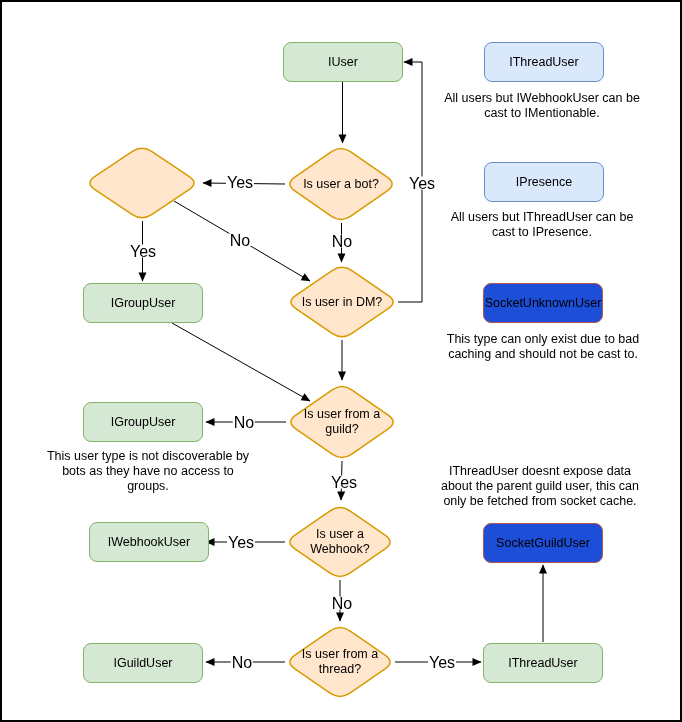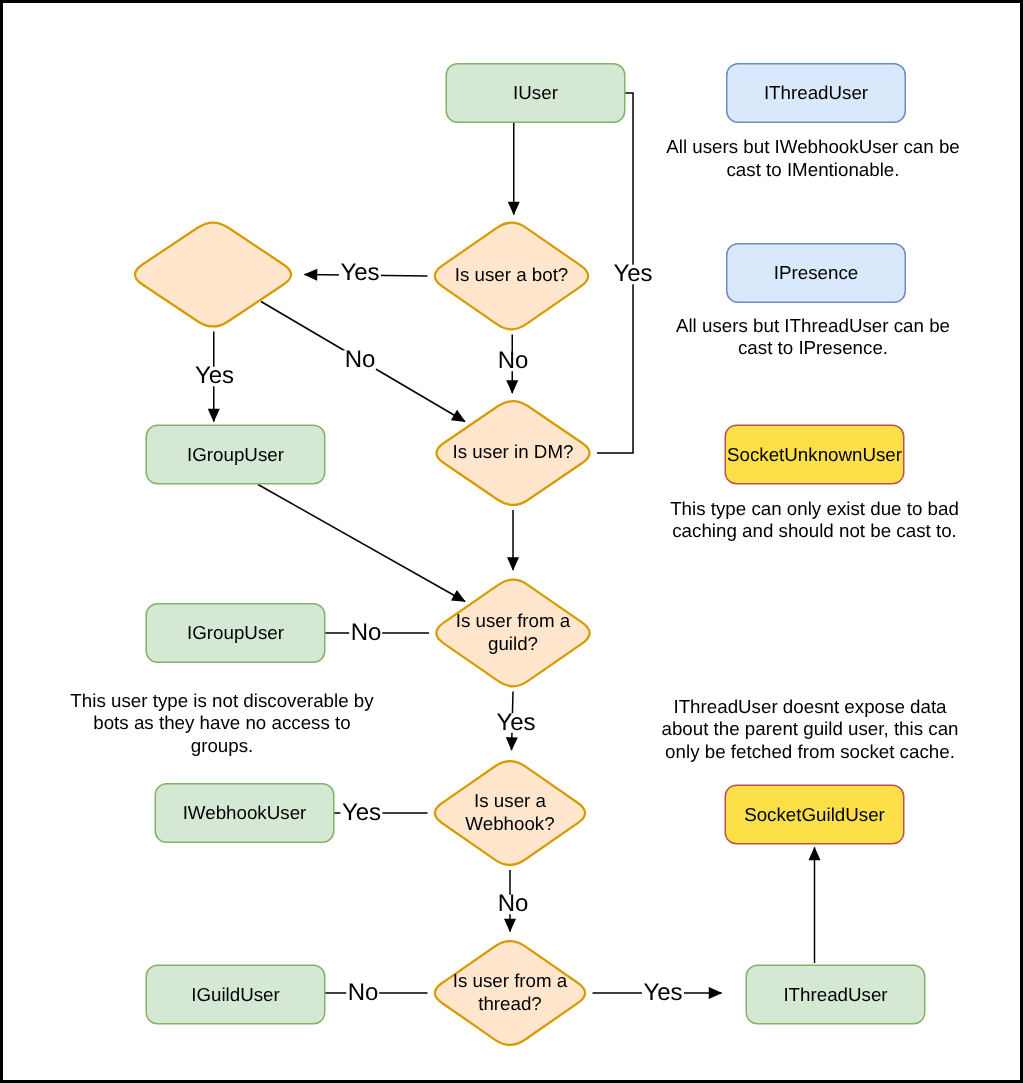--- a/index.html
+++ b/index.html
@@ -9,23 +9,23 @@
     font-family:"Liberation Sans", sans-serif; color:#000; overflow:hidden;
   }
   .edges-layer { position:absolute; left:0; top:0; }
   .edge { fill:none; stroke:#000; stroke-width:1; }
   .diamond { fill:#ffe6cc; stroke:#d79b00; stroke-width:1.5; }
   .node {
     position:absolute; width:120px; height:40px; box-sizing:border-box;
     border-radius:8px; display:flex; align-items:center; justify-content:center;
     font-size:12.5px;
   }
-  .node.green { background:#d5e8d4; border:1px solid #82b366;margin-left:14px; }
+  .node.green { background:#d5e8d4; border:1px solid #82b366; }
   .node.blue  { background:#dae8fc; border:1px solid #6c8ebf; }
-  .node.red   { background:#fde047; border:1px solid #b85450; }
+  .node.red   { background:#1d4ed8; border:1px solid #b85450; }
   .dlabel {
     position:absolute; transform:translate(-50%,-50%);
     text-align:center; white-space:pre-line; font-size:12.5px; line-height:15px;
   }
   .elabel {
     position:absolute; transform:translate(-50%,-50%);
     background:#ffffff; padding:0 1px; font-size:16px; line-height:13px;
   }
   .note {
     position:absolute; text-align:center; white-space:pre-line;
@@ -119,20 +119,20 @@
   <div class="elabel" style="left:340px;top:601px">No</div>
   <div class="elabel" style="left:240px;top:660px">No</div>
   <div class="elabel" style="left:440px;top:660px">Yes</div>
 
   <div class="note" style="left:430px;top:89px;width:220px">All users but IWebhookUser can be
 cast to IMentionable.</div>
   <div class="note" style="left:430px;top:208px;width:220px">All users but IThreadUser can be
 cast to IPresence.</div>
   <div class="note" style="left:431px;top:330px;width:220px">This type can only exist due to bad
 caching and should not be cast to.</div>
-  <div class="note" style="left:36px;top:458px;width:220px">This user type is not discoverable by
+  <div class="note" style="left:36px;top:447px;width:220px">This user type is not discoverable by
 bots as they have no access to
 groups.</div>
   <div class="note" style="left:428px;top:462px;width:220px">IThreadUser doesnt expose data
 about the parent guild user, this can
 only be fetched from socket cache.</div>
 
 </div>
 
 </body></html>

